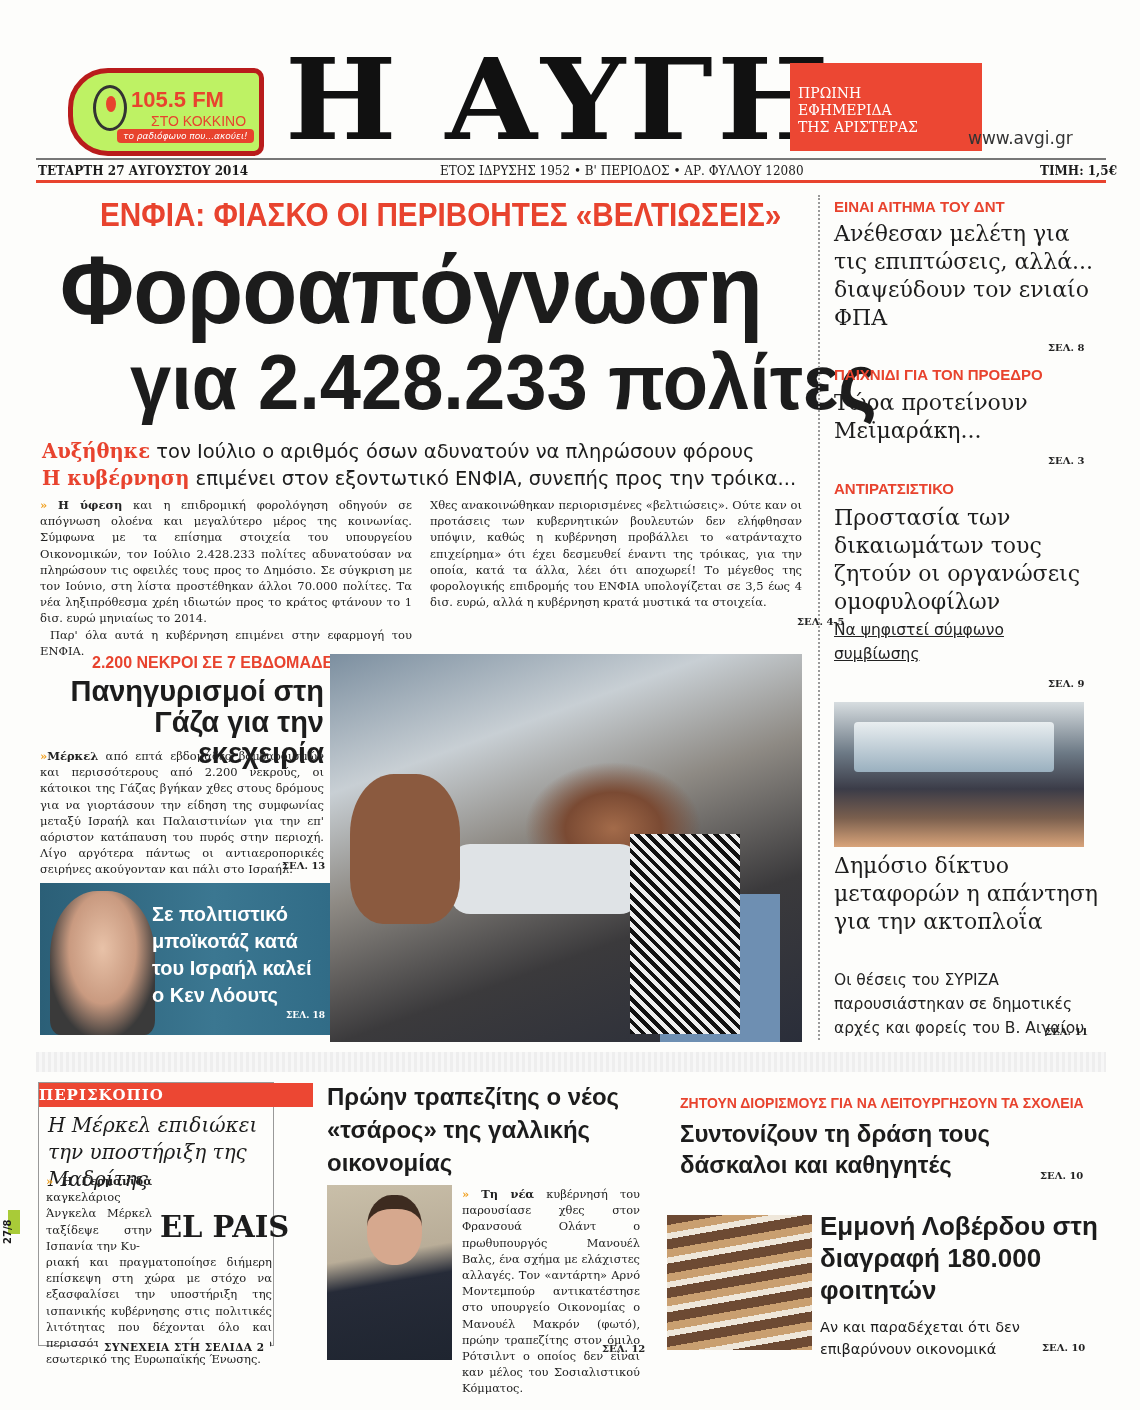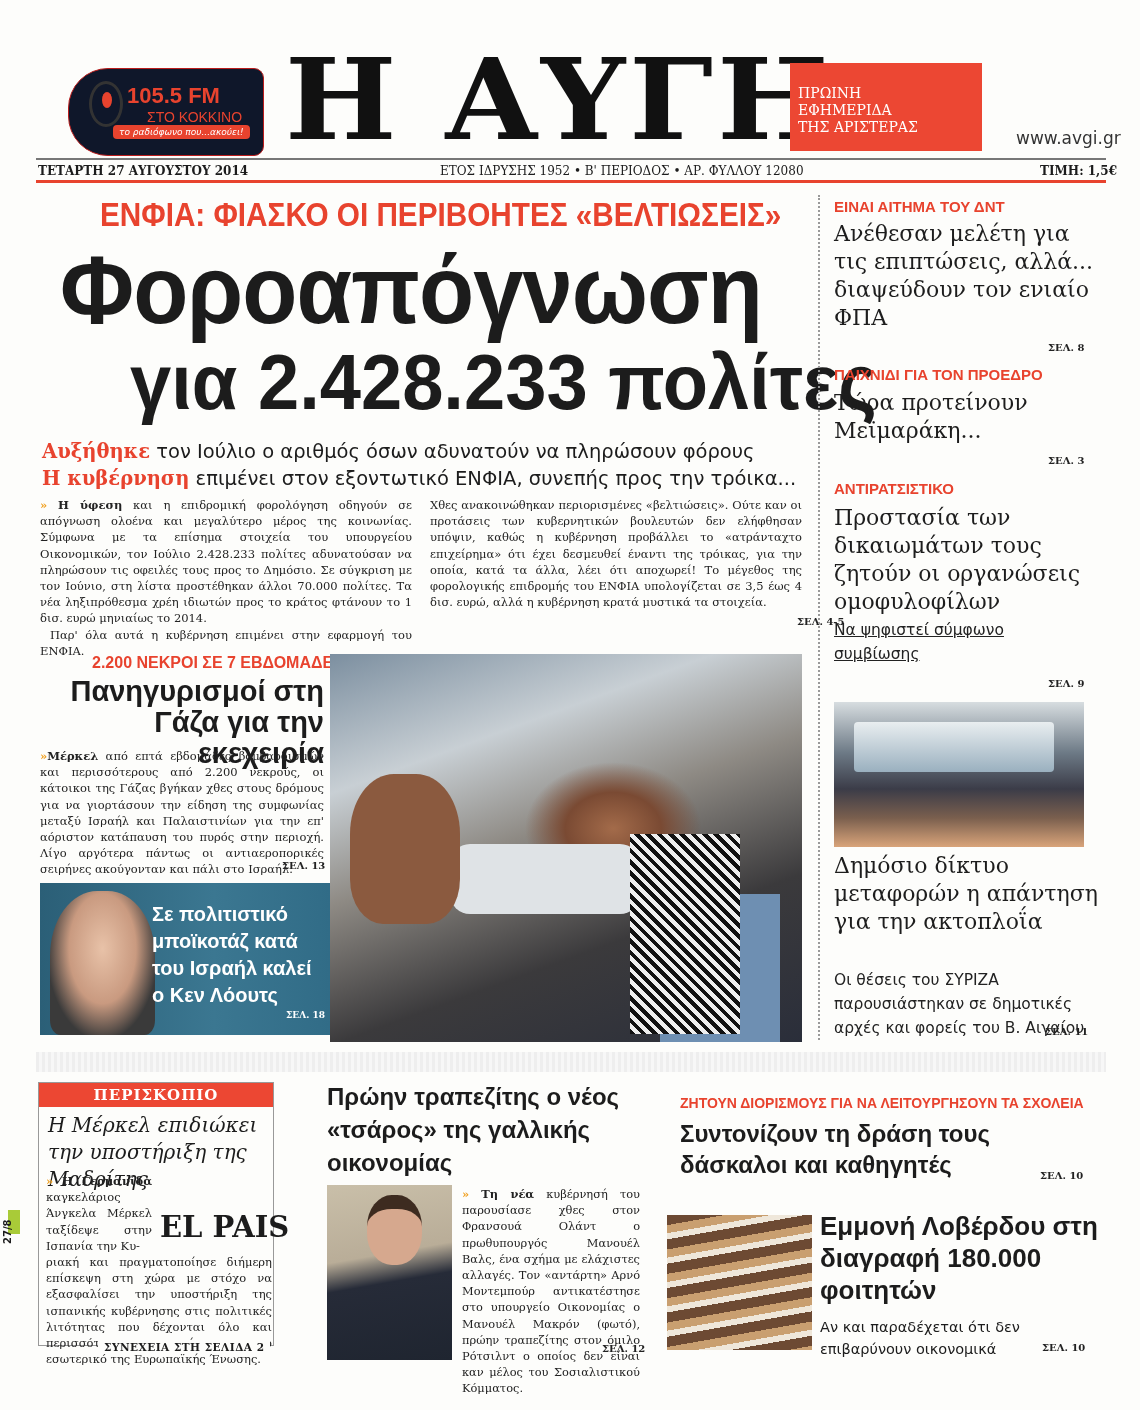--- a/index.html
+++ b/index.html
@@ -3,29 +3,29 @@
 <meta charset="utf-8">
 <style>
   * { box-sizing: border-box; margin: 0; padding: 0; }
   body { width: 1140px; height: 1410px; background: #fdfdfb; position: relative; overflow: hidden; font-family: "DejaVu Serif", serif; color: #1c1c1c; }
   .abs { position: absolute; }
   .serif { font-family: "DejaVu Serif", serif; }
   .body-text { font-family: "DejaVu Serif", serif; font-size: 11.5px; line-height: 16.2px; text-align: justify; color: #222; }
   .sel { font-family: "DejaVu Serif", serif; font-weight: bold; font-size: 10px; color: #222; }
   .arrow { color: #f0a020; font-weight: bold; }
   
-  #radio-logo { left: 68px; top: 68px; width: 196px; height: 88px; border-radius: 40px 10px 10px 40px; background: #0f172a; border: 1px solid #b91c1c; }
+  #radio-logo { left: 68px; top: 68px; width: 196px; height: 88px; border-radius: 40px 10px 10px 40px; background: #bef264; border: 5px solid #b91c1c; }
   #radio-logo .bulb { position: absolute; left: 20px; top: 12px; width: 34px; height: 46px; border-radius: 50%; border: 3px solid #333; }
   #radio-logo .bulb::after { content: ""; position: absolute; left: 10px; top: 8px; width: 10px; height: 16px; background: #e8432e; border-radius: 50%; }
   #radio-freq { position: absolute; left: 58px; top: 14px; font-family: "Liberation Sans", sans-serif; font-weight: bold; font-size: 22px; color: #e8432e; }
   #radio-name { position: absolute; left: 78px; top: 40px; font-family: "Liberation Sans", sans-serif; font-size: 14px; color: #e8432e; }
   #radio-tag { position: absolute; left: 44px; top: 56px; background: #e8432e; color: #fff; font-size: 9px; padding: 2px 6px; border-radius: 4px; font-family: "DejaVu Sans", sans-serif; font-style: italic; }
   #masthead-title { left: 285px; top: 40px; font-family: "DejaVu Serif", serif; font-weight: bold; font-size: 118px; letter-spacing: 4px; line-height: 120px; color: #111; transform: scaleY(0.95); }
   #tagline-box { left: 790px; top: 63px; width: 192px; height: 88px; background: #ec4733; color: #fff; font-family: "DejaVu Serif", serif; font-size: 14px; line-height: 17px; padding: 22px 0 0 8px; }
-  #website { left: 968px; top: 128px; font-family: "DejaVu Sans", sans-serif; font-size: 17px; color: #333; margin-left: 48px; }
+  #website { left: 968px; top: 128px; font-family: "DejaVu Sans", sans-serif; font-size: 17px; color: #333; }
   #rule-top { left: 36px; top: 158px; width: 1070px; height: 2px; background: #777; }
   #dateline { left: 38px; top: 164px; font-size: 12px; font-weight: bold; }
   #edition { left: 440px; top: 164px; font-size: 12px; }
   #price { left: 1040px; top: 164px; font-size: 12px; font-weight: bold; }
   #rule-red { left: 36px; top: 180px; width: 1070px; height: 3px; background: #e8432e; }
   
   #lead-kicker { left: 100px; top: 196px; font-size: 33px; color: #e8432e; font-family: "Liberation Sans", sans-serif; font-weight: bold; transform: scaleX(0.9); transform-origin: left; }
   #lead-title-1 { left: 60px; top: 240px; font-family: "Liberation Sans", sans-serif; font-weight: bold; font-size: 96px; line-height: 100px; letter-spacing: -1px; transform: scaleX(0.94); transform-origin: left; }
   #lead-title-2 { left: 130px; top: 340px; font-family: "Liberation Sans", sans-serif; font-weight: bold; font-size: 78px; line-height: 84px; transform: scaleX(0.95); transform-origin: left; }
   .lead-sub { font-family: "DejaVu Sans", sans-serif; font-size: 19.5px; }
@@ -66,21 +66,21 @@
   #main-photo .shirt { position: absolute; left: 330px; top: 240px; width: 120px; height: 150px; background: #6e8fb2; }
   #main-photo .hand { position: absolute; left: 20px; top: 120px; width: 110px; height: 150px; background: #8b5a3f; border-radius: 40% 40% 30% 30%; }
   #main-photo .car { position: absolute; left: 120px; top: 190px; width: 190px; height: 70px; background: #dfe3e6; border-radius: 20px; }
   #loach-box { left: 40px; top: 883px; width: 290px; height: 152px; background: linear-gradient(90deg, #2b5f77 0%, #3b7791 60%, #316c87 100%); }
   #loach-face { position: absolute; left: 10px; top: 8px; width: 105px; height: 144px; background: radial-gradient(ellipse at 50% 40%, #e8c2a8 0%, #c99a80 45%, #3a3a3a 75%); border-radius: 45% 45% 10% 10%; }
   #loach-title { position: absolute; left: 112px; top: 18px; width: 175px; font-family: "Liberation Sans", sans-serif; font-weight: bold; font-size: 20px; line-height: 27px; color: #fff; }
   #loach-sel { position: absolute; left: 246px; top: 127px; color: #fff; font-size: 9px; }
   
   #band { left: 36px; top: 1052px; width: 1070px; height: 20px; background: repeating-linear-gradient(90deg,#eee 0 3px,#f7f7f7 3px 6px); }
   #perisk-box { left: 38px; top: 1082px; width: 236px; height: 264px; border: 1px solid #999; }
-  #perisk-label { left: 39px; top: 1083px; width: 234px; height: 24px; background: #ec4733; color: #fff; text-align: center; font-family: "DejaVu Serif", serif; font-weight: bold; font-size: 15px; line-height: 24px; letter-spacing: 1px; }
+  #perisk-label { left: 39px; top: 1083px; width: 274px; height: 24px; background: #ec4733; color: #fff; text-align: left; font-family: "DejaVu Serif", serif; font-weight: bold; font-size: 15px; line-height: 24px; letter-spacing: 1px; }
   #perisk-title { left: 48px; top: 1112px; width: 230px; font-family: "DejaVu Serif", serif; font-style: italic; font-size: 20px; line-height: 27px; }
   #perisk-body1 { left: 46px; top: 1173px; width: 106px; font-size: 11.5px; }
   #elpais { left: 160px; top: 1210px; font-family: "DejaVu Serif", serif; font-weight: bold; font-size: 29px; }
   #perisk-body2 { left: 46px; top: 1254px; width: 226px; }
   #perisk-more { left: 98px; top: 1341px; background: #fdfdfb; padding: 0 6px; font-size: 10.5px; font-weight: bold; letter-spacing: 0.5px; }
   #side-strip { left: 8px; top: 1210px; width: 12px; height: 24px; background: #a9cb38; }
   #side-date { left: 2px; top: 1244px; font-family: "DejaVu Sans", sans-serif; font-weight: bold; font-size: 10px; transform: rotate(-90deg); transform-origin: left top; }
   #macron-title { left: 327px; top: 1080px; width: 310px; font-family: "Liberation Sans", sans-serif; font-weight: bold; font-size: 24px; line-height: 33px; }
   #macron-photo { left: 327px; top: 1185px; width: 125px; height: 175px; background: linear-gradient(170deg, #c9bfa9 0%, #b9ad98 40%, #262b38 55%, #1f2530 100%); overflow:hidden; }
   #macron-photo .head { position:absolute; left:40px; top:10px; width:55px; height:70px; background:#d6a88e; border-radius:45%; border-top:14px solid #3d2b20; }

